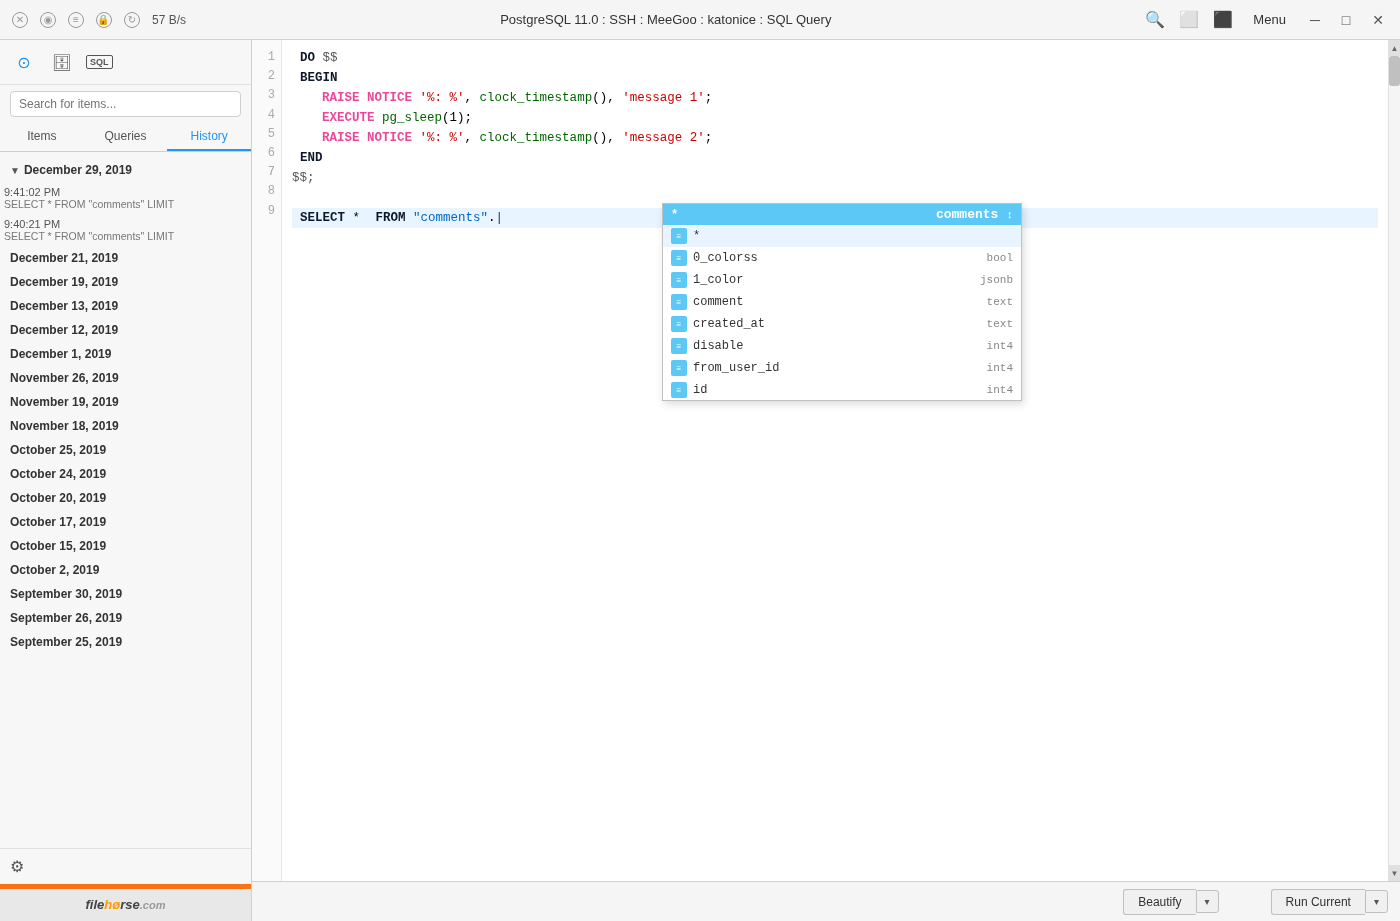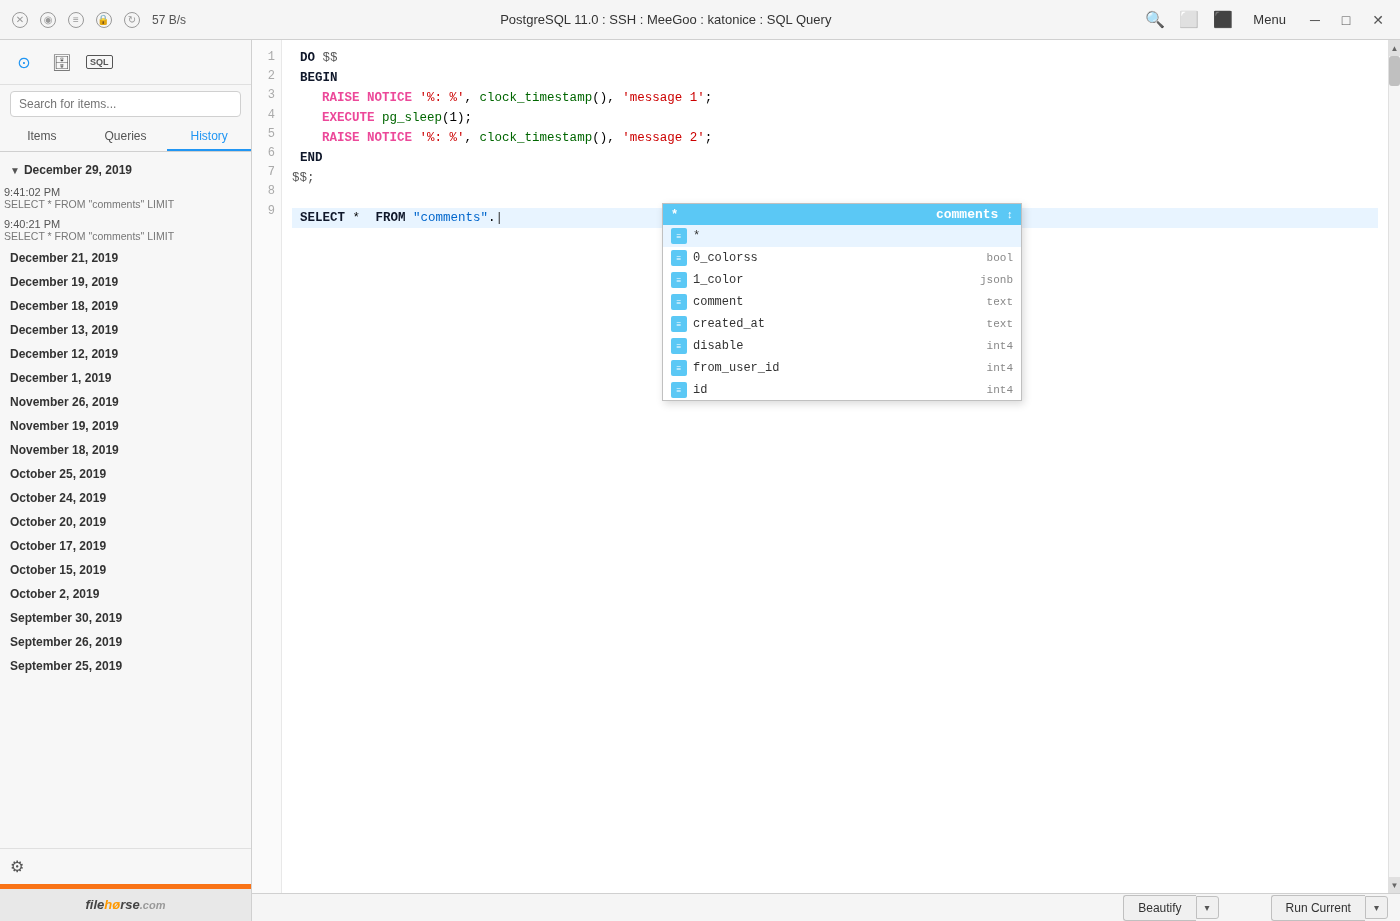--- a/index.html
+++ b/index.html
@@ -328,21 +328,21 @@
     }
     .scrollbar-thumb {
       width: 100%;
       height: 30px;
       background: #c0c0c0;
       border-radius: 3px;
     }
 
     
     .editor-toolbar {
-      height: 28px;
+      height: 40px;
       background: #f5f5f5;
       border-top: 1px solid #d0d0d0;
       display: flex;
       align-items: center;
       justify-content: flex-end;
       padding: 0 12px;
       gap: 10px;
     }
     .beautify-btn {
       display: flex;
@@ -449,21 +449,20 @@
       <div class="history-item">
         <div class="history-time">9:41:02 PM</div>
         <div class="history-query">SELECT * FROM "comments" LIMIT</div>
       </div>
       <div class="history-item">
         <div class="history-time">9:40:21 PM</div>
         <div class="history-query">SELECT * FROM "comments" LIMIT</div>
       </div>
       <div class="history-date">December 21, 2019</div>
       <div class="history-date">December 19, 2019</div>
-      <div class="history-date">December 18, 2019</div>
       <div class="history-date">December 13, 2019</div>
       <div class="history-date">December 12, 2019</div>
       <div class="history-date">December 1, 2019</div>
       <div class="history-date">November 26, 2019</div>
       <div class="history-date">November 19, 2019</div>
       <div class="history-date">November 18, 2019</div>
       <div class="history-date">October 25, 2019</div>
       <div class="history-date">October 24, 2019</div>
       <div class="history-date">October 20, 2019</div>
       <div class="history-date">October 17, 2019</div>

